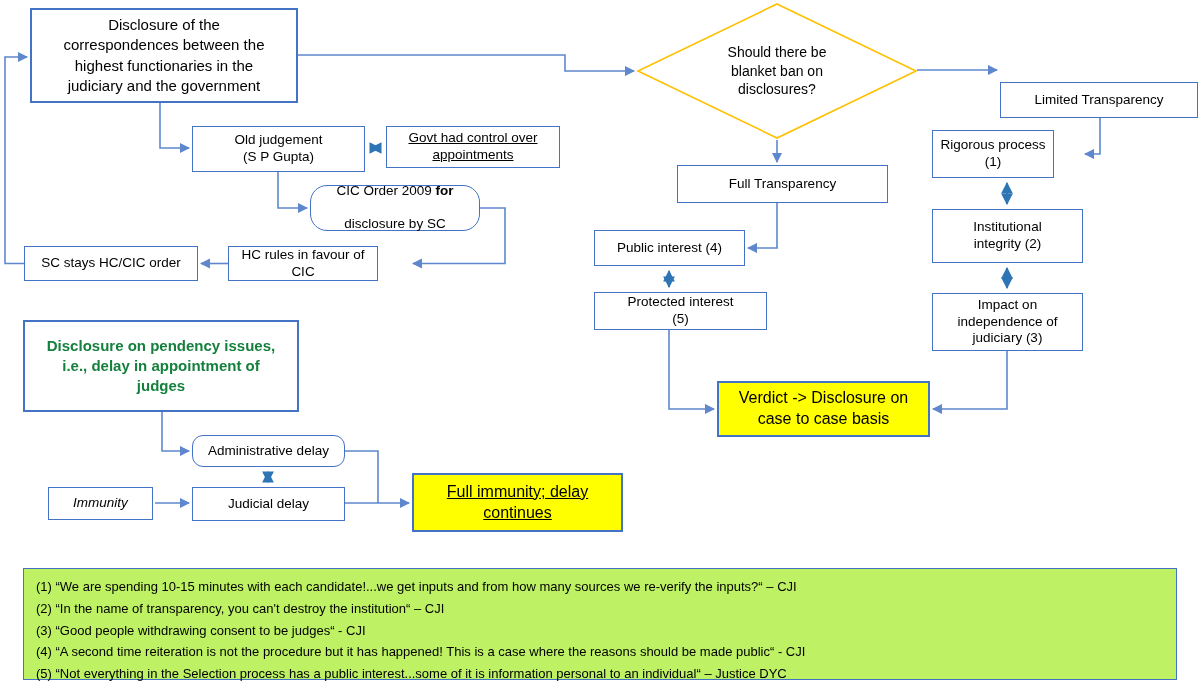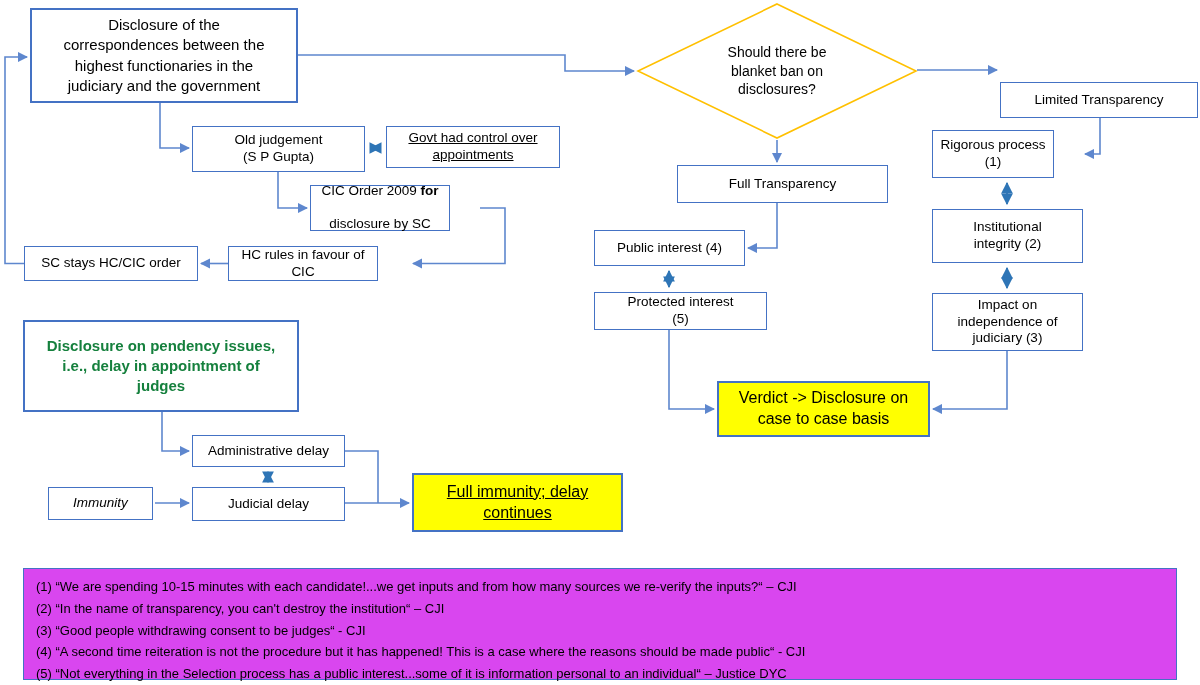--- a/index.html
+++ b/index.html
@@ -12,40 +12,40 @@
   .hdr{font-weight:normal;color:#000000;font-size:15px;border-width:2px;line-height:1.35;}
   .hdr2{font-weight:bold;color:#15803d;font-size:15px;border-width:2px;line-height:1.35;}
   .yellow{background:#FFFF00;font-size:16px;border-width:2px;line-height:1.3;}
   .diamond-label{position:absolute;z-index:2;display:flex;align-items:center;justify-content:center;
        text-align:center;font-size:14px;line-height:1.35;white-space:pre-line;background:transparent;}
   .bold{font-weight:bold;}
 
   .b-disc{left:30px;top:8px;width:268px;height:95px;}
   .b-oldj{left:192px;top:126px;width:173px;height:46px;}
   .b-govt{left:386px;top:126px;width:174px;height:42px;text-decoration:underline;}
-  .b-cic{left:310px;top:185px;width:140px;height:46px;}
+  .b-cic{left:310px;top:185px;width:170px;height:46px;border-radius:17px;}
   .b-scstays{left:24px;top:246px;width:174px;height:35px;}
   .b-hcrules{left:228px;top:246px;width:150px;height:35px;}
   .b-limited{left:1000px;top:50px;width:198px;height:36px;margin-top:32px;}
   .b-rigorous{left:932px;top:130px;width:122px;height:48px;}
   .b-inst{left:932px;top:209px;width:151px;height:54px;}
   .b-impact{left:932px;top:293px;width:151px;height:58px;}
   .b-fullt{left:677px;top:165px;width:211px;height:38px;}
   .b-pubint{left:594px;top:230px;width:151px;height:36px;}
   .b-protint{left:594px;top:292px;width:173px;height:38px;}
   .b-verdict{left:717px;top:381px;width:213px;height:56px;}
   .b-pend{left:23px;top:320px;width:276px;height:92px;}
-  .b-admin{left:192px;top:435px;width:153px;height:32px;}
+  .b-admin{left:192px;top:435px;width:153px;height:32px;border-radius:11px;}
   .b-imm{left:48px;top:487px;width:105px;height:33px;font-style:italic;}
   .b-jud{left:192px;top:487px;width:153px;height:34px;}
   .b-fullimm{left:412px;top:473px;width:211px;height:59px;text-decoration:underline;}
   .d-label{left:687px;top:33px;width:180px;height:76px;}
 
   .notes{position:absolute;z-index:2;left:23px;top:568px;width:1154px;height:112px;
-         border:1.6px solid #4472C4;box-sizing:border-box;background:#d946ef;
+         border:1.6px solid #4472C4;box-sizing:border-box;background:#bef264;
          font-size:13px;line-height:21.8px;padding:7px 10px 0 12px;}
   .note{white-space:nowrap;}
 </style>
 </head>
 <body>
 
 <div class="canvas">
 
   <svg class="layer" width="1200" height="685" viewBox="0 0 1200 685">
     <defs>

